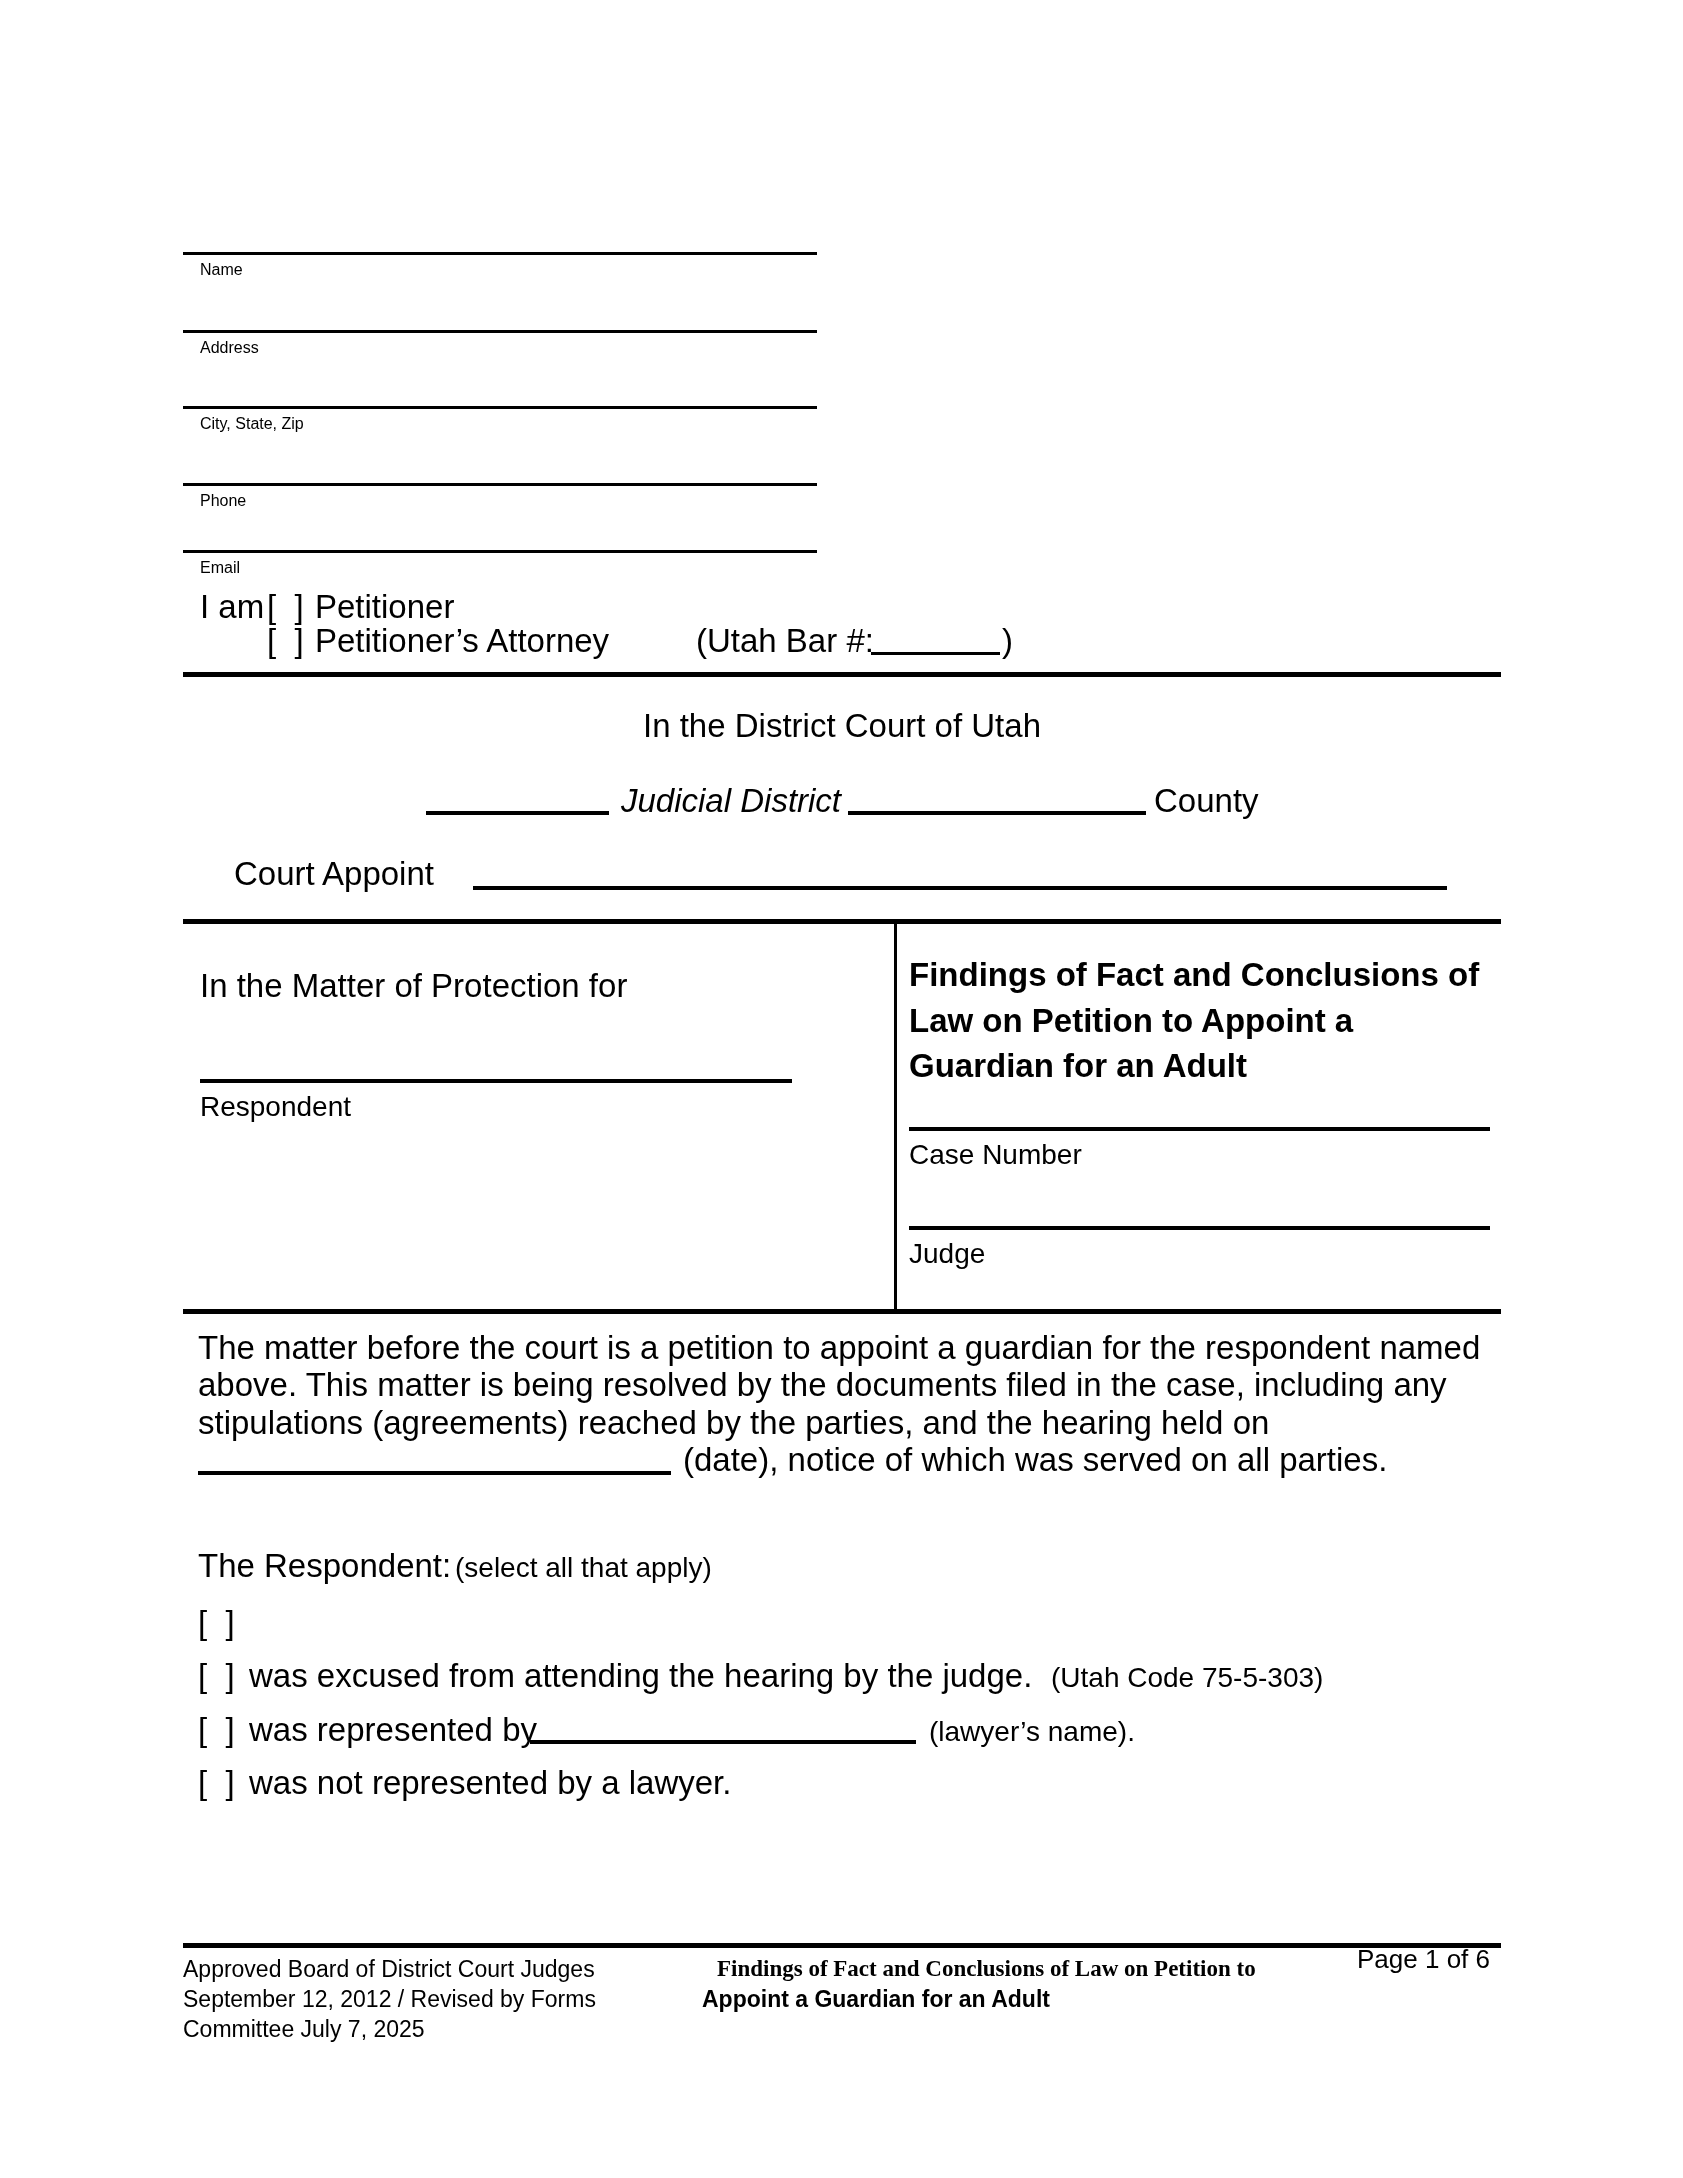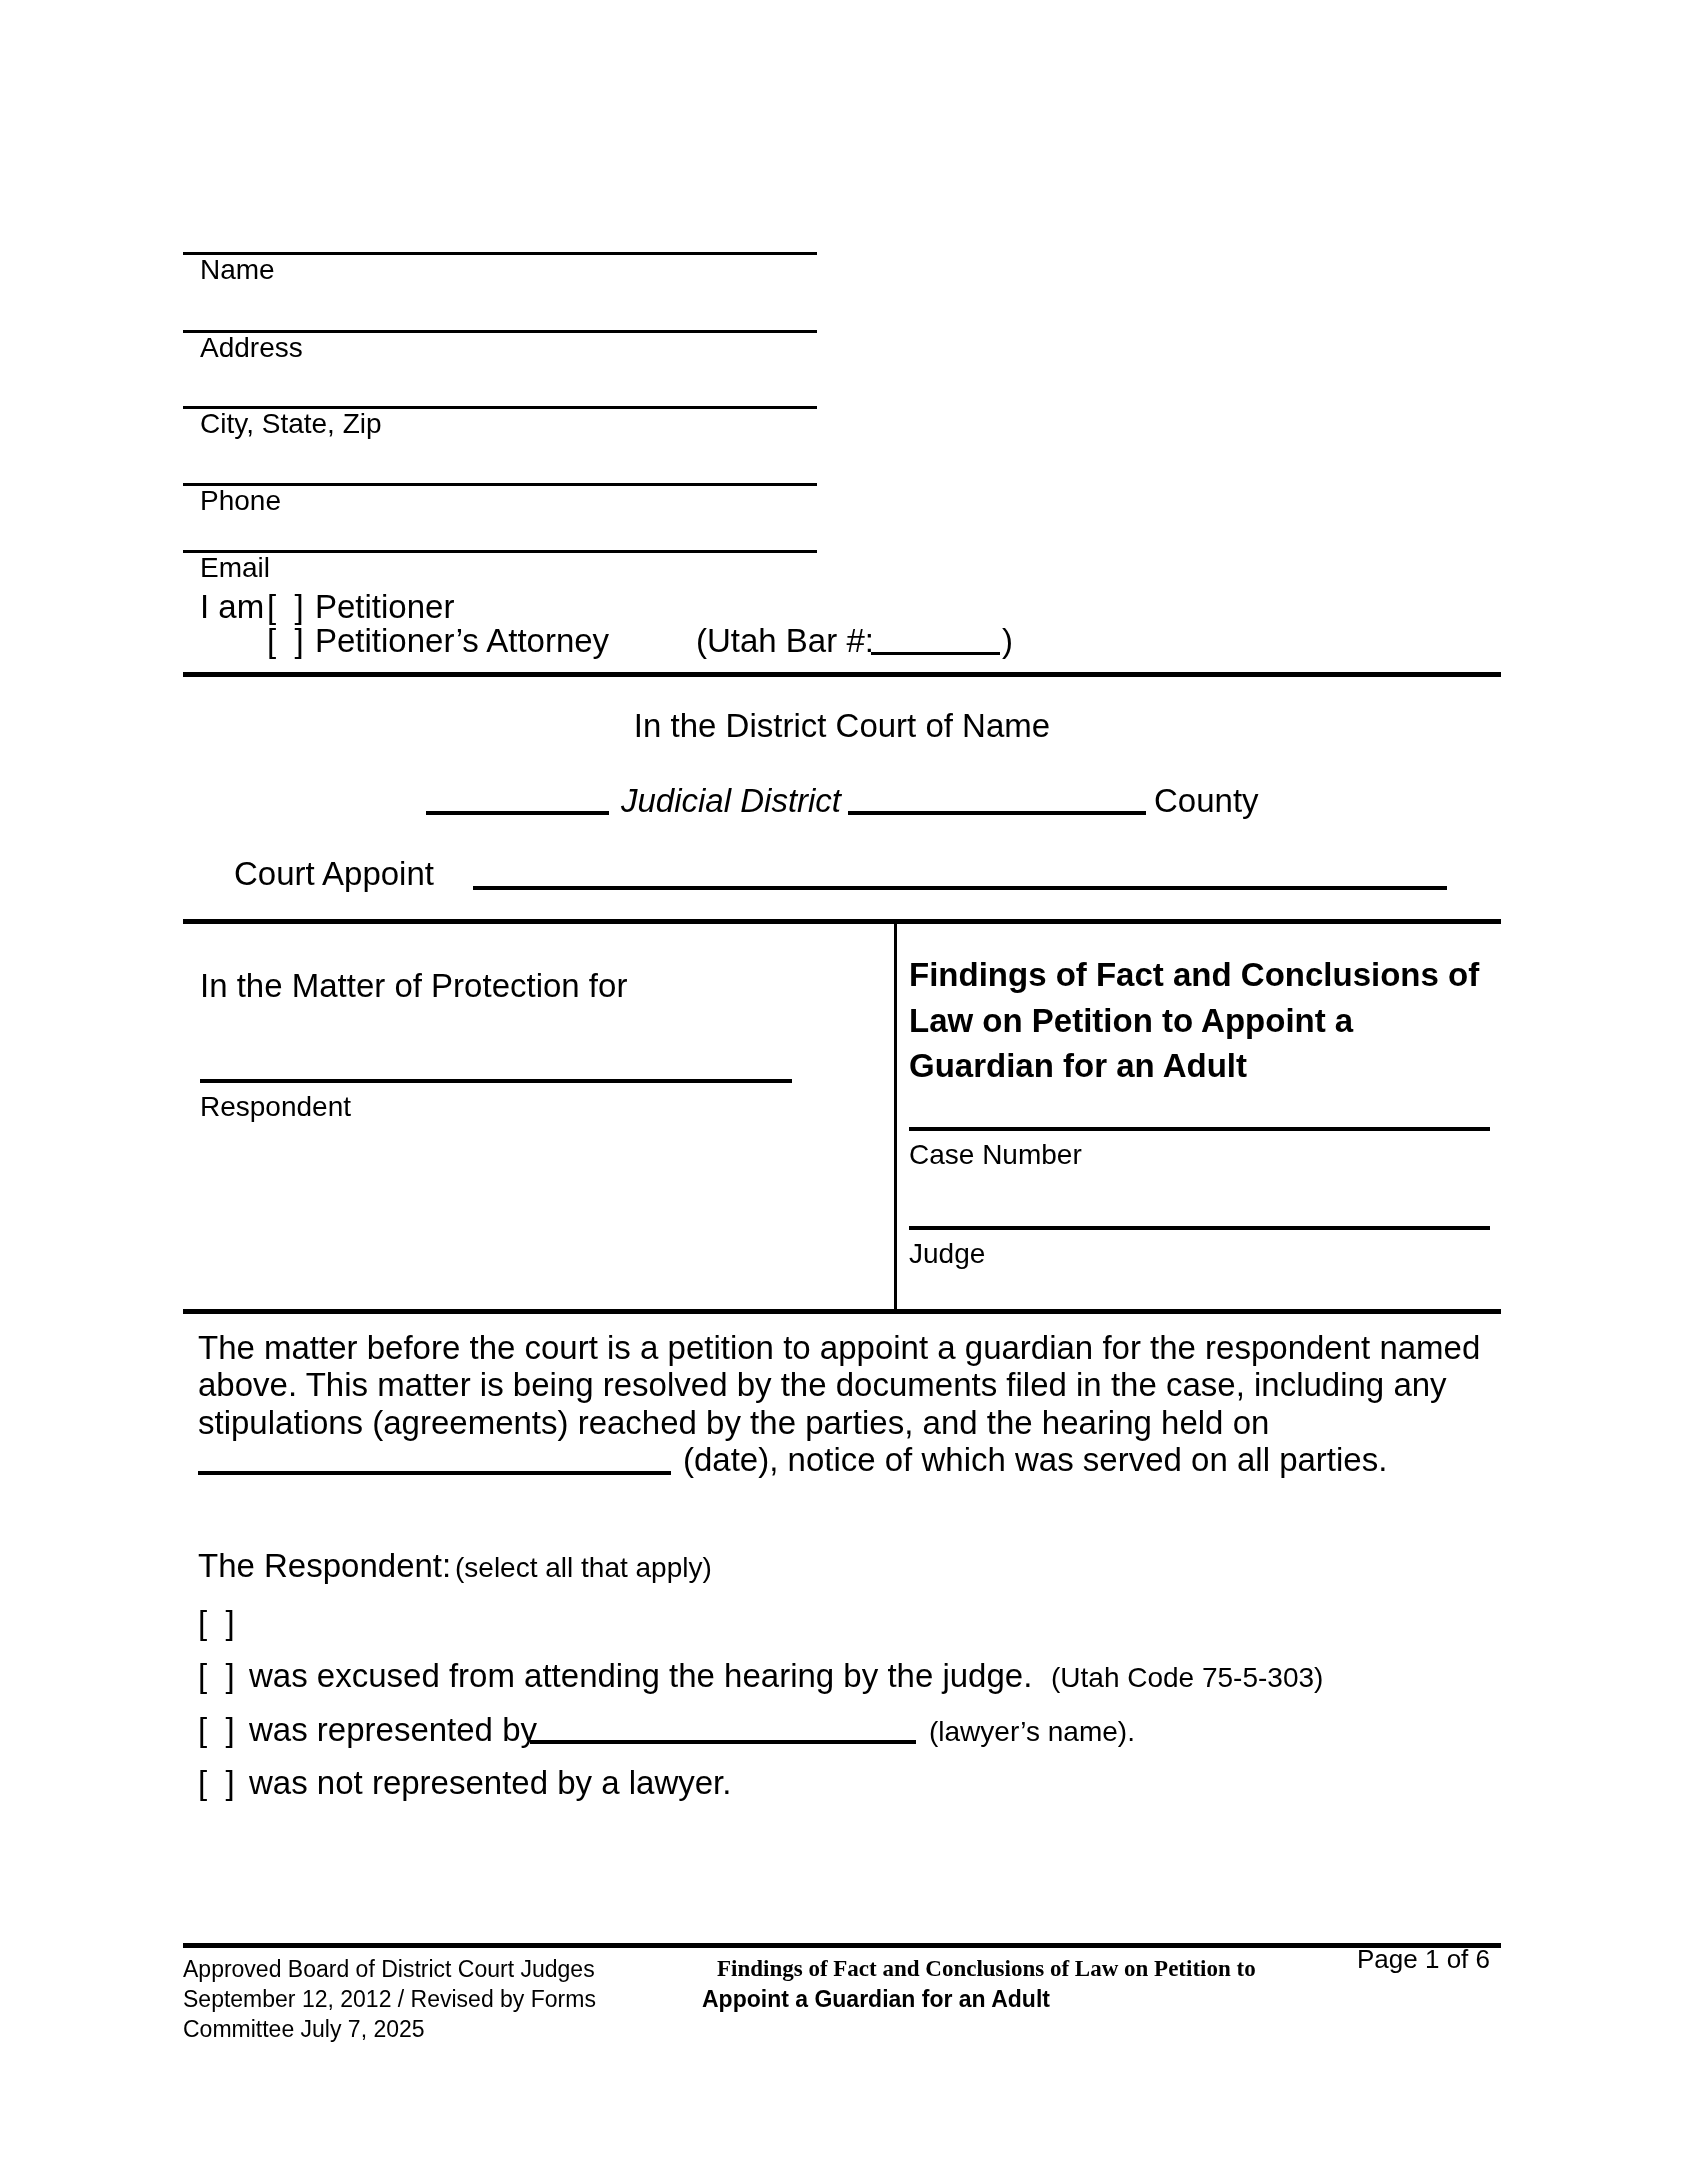--- a/index.html
+++ b/index.html
@@ -7,21 +7,21 @@
     position:relative;
     width:1683px;height:2178px;
     background:#ffffff;
     font-family:"Liberation Sans", sans-serif;
     color:#000000;
     overflow:hidden;
   }
   .abs{position:absolute;white-space:nowrap;}
   .rule{position:absolute;background:#000000;}
   .fill{position:absolute;background:#000000;}
-  .lbl{font-size:28px;line-height:24px;}
+  .lbl{font-size:16px;line-height:24px;}
   .sublbl{font-size:28px;line-height:32px;}
   .body{font-size:33px;line-height:38px;}
   .small{font-size:28px;line-height:32px;}
   .bold{font-weight:bold;}
   .foot{font-size:23px;line-height:30px;}
   .pagenum{font-size:26px;line-height:30px;}
   .center{text-align:center;}
   .right{text-align:right;}
 </style>
 </head>
@@ -49,21 +49,21 @@
   <div class="abs body" style="left:315px;top:588px;">Petitioner</div>
 
   <div class="abs body" style="left:267px;top:622px;">[&nbsp;&nbsp;]</div>
   <div class="abs body" style="left:315px;top:622px;">Petitioner’s Attorney</div>
   <div class="abs body" style="left:696px;top:622px;">(Utah Bar #:</div>
   <div class="fill" style="left:871px;top:652px;width:129px;height:3px;"></div>
   <div class="abs body" style="left:1002px;top:622px;">)</div>
 
   <div class="rule" style="left:183px;top:672px;width:1318px;height:5px;"></div>
 
-  <div class="abs body center" style="left:183px;top:707px;width:1318px;">In the District Court of Name</div>
+  <div class="abs body center" style="left:183px;top:707px;width:1318px;">In the District Court of Utah</div>
 
   <div class="fill" style="left:426px;top:811px;width:183px;height:4px;"></div>
   <div class="abs body" style="left:621px;top:782px;font-style:italic;">Judicial District</div>
   <div class="fill" style="left:848px;top:811px;width:298px;height:4px;"></div>
   <div class="abs body" style="left:1154px;top:782px;">County</div>
 
   <div class="abs body" style="left:234px;top:855px;">Court Appoint</div>
   <div class="fill" style="left:473px;top:886px;width:974px;height:4px;"></div>
 
   <div class="rule" style="left:183px;top:919px;width:1318px;height:5px;"></div>

